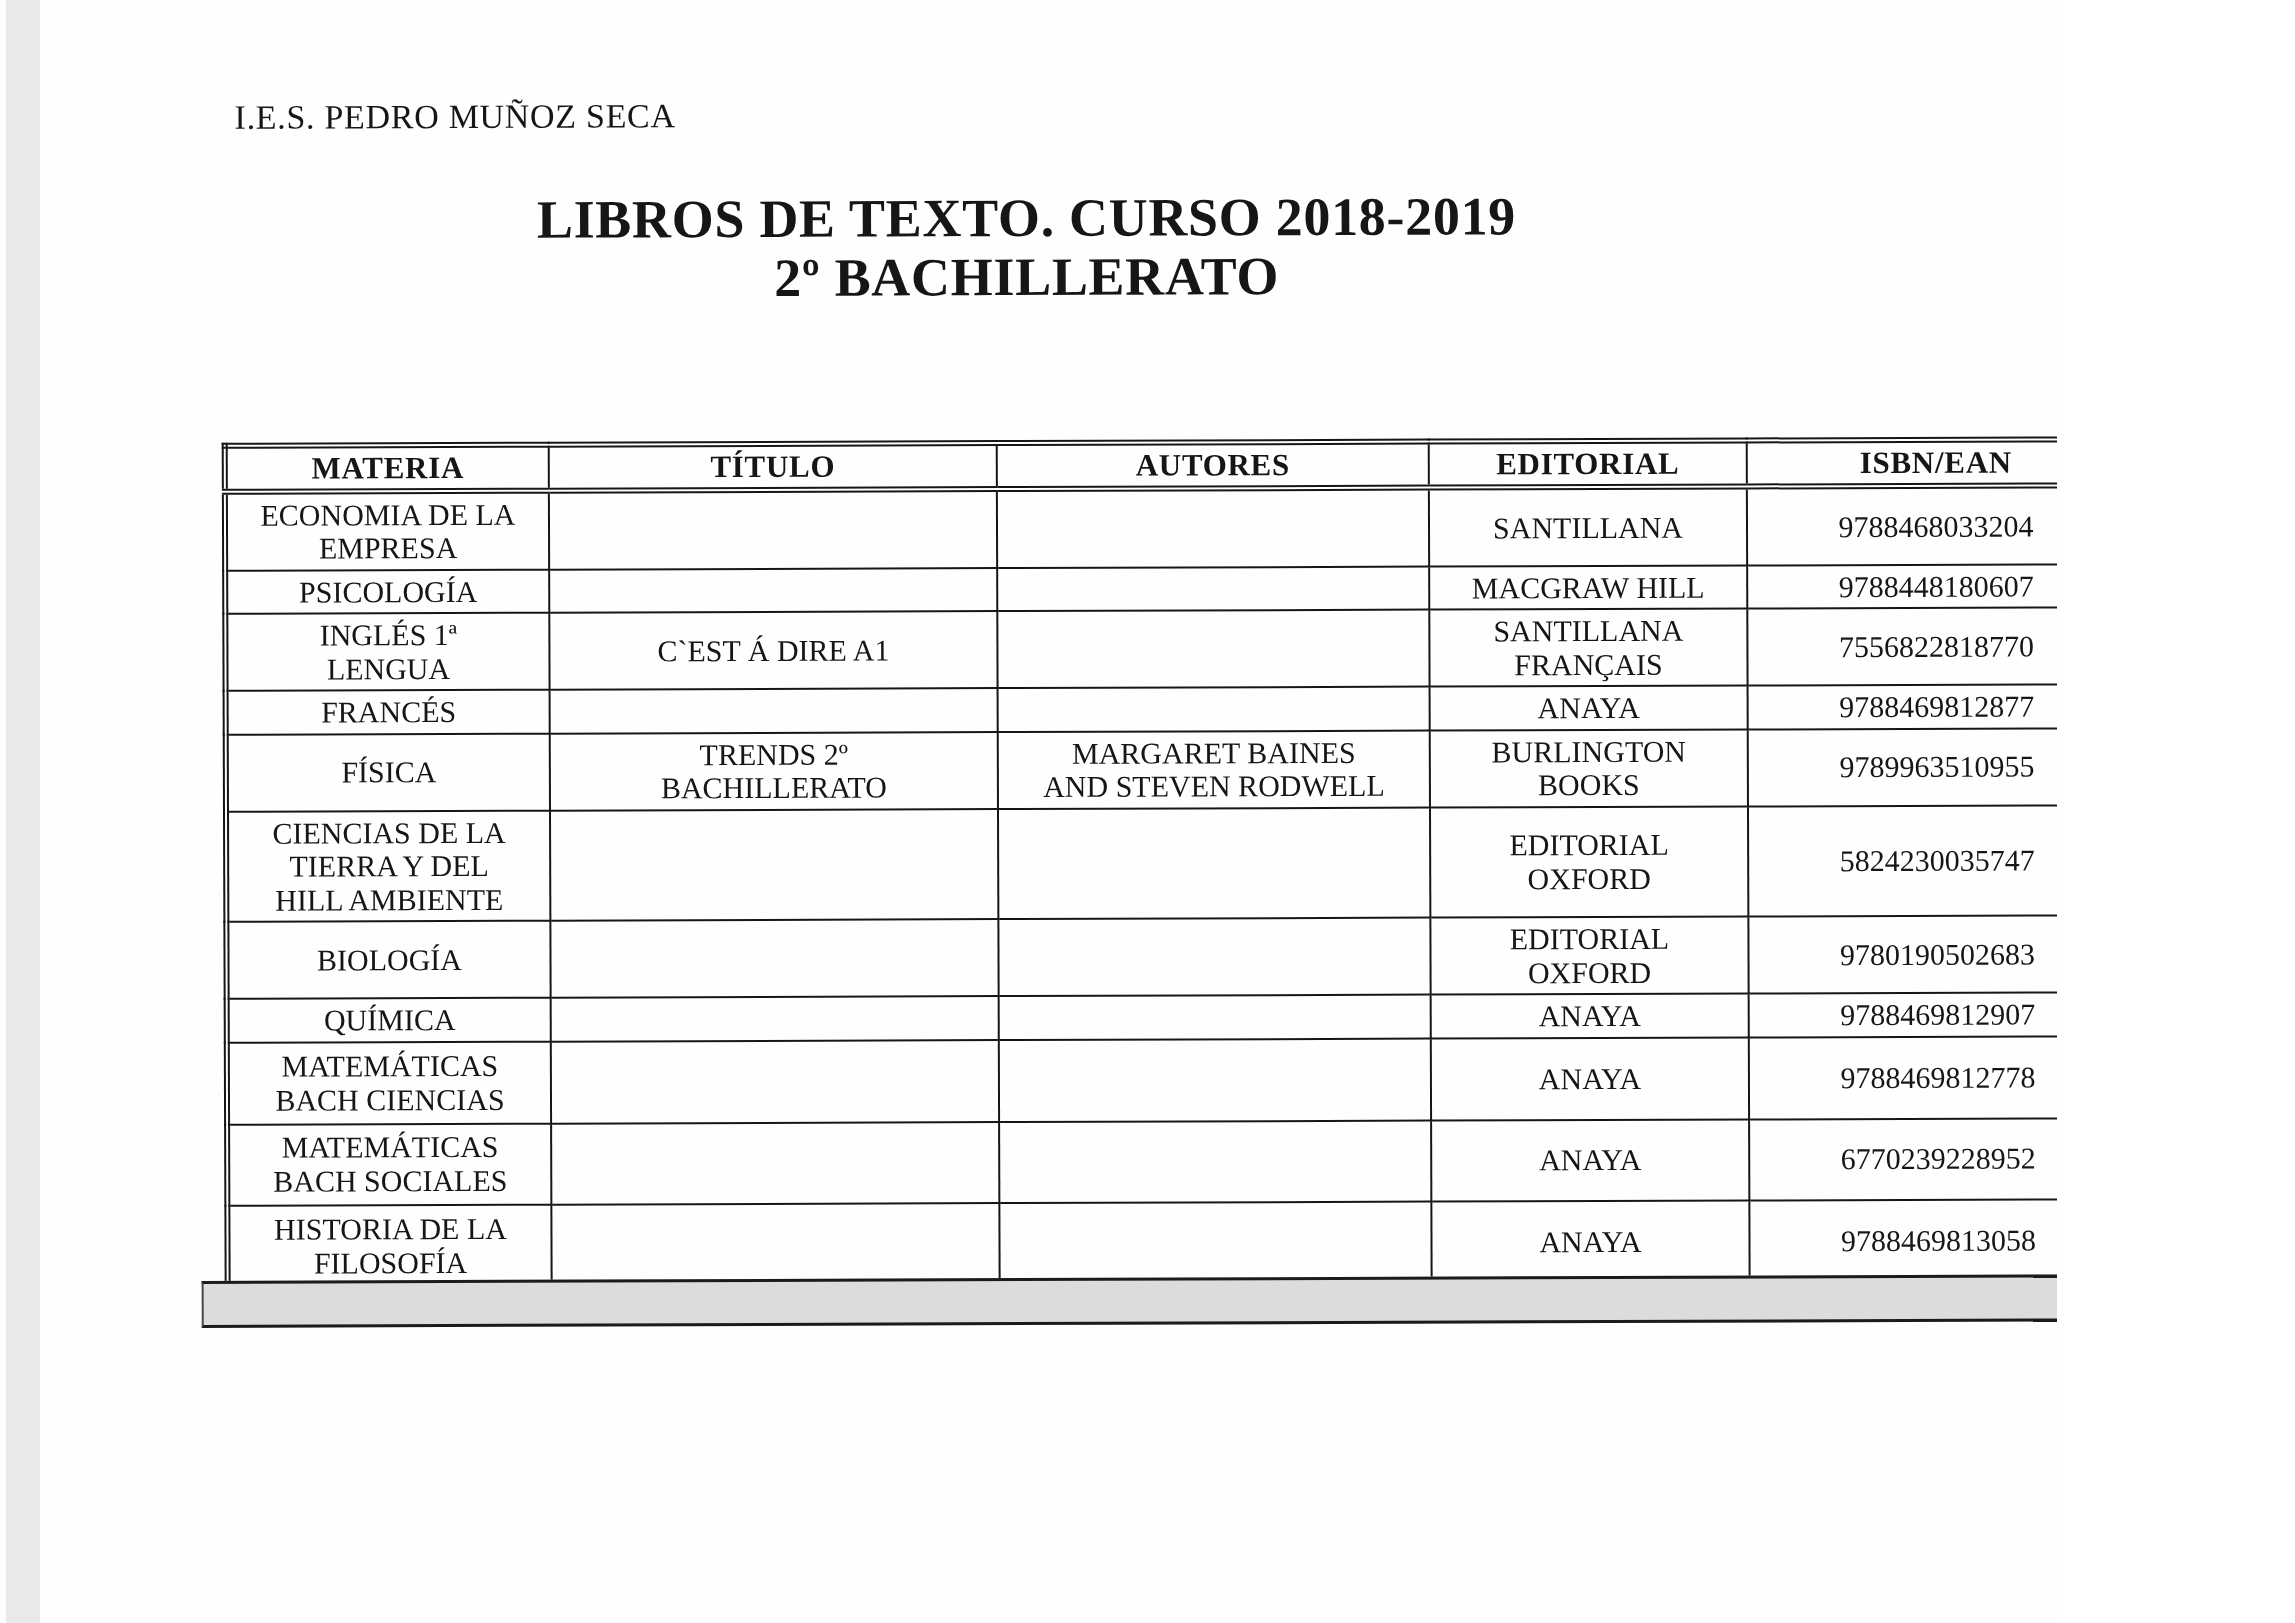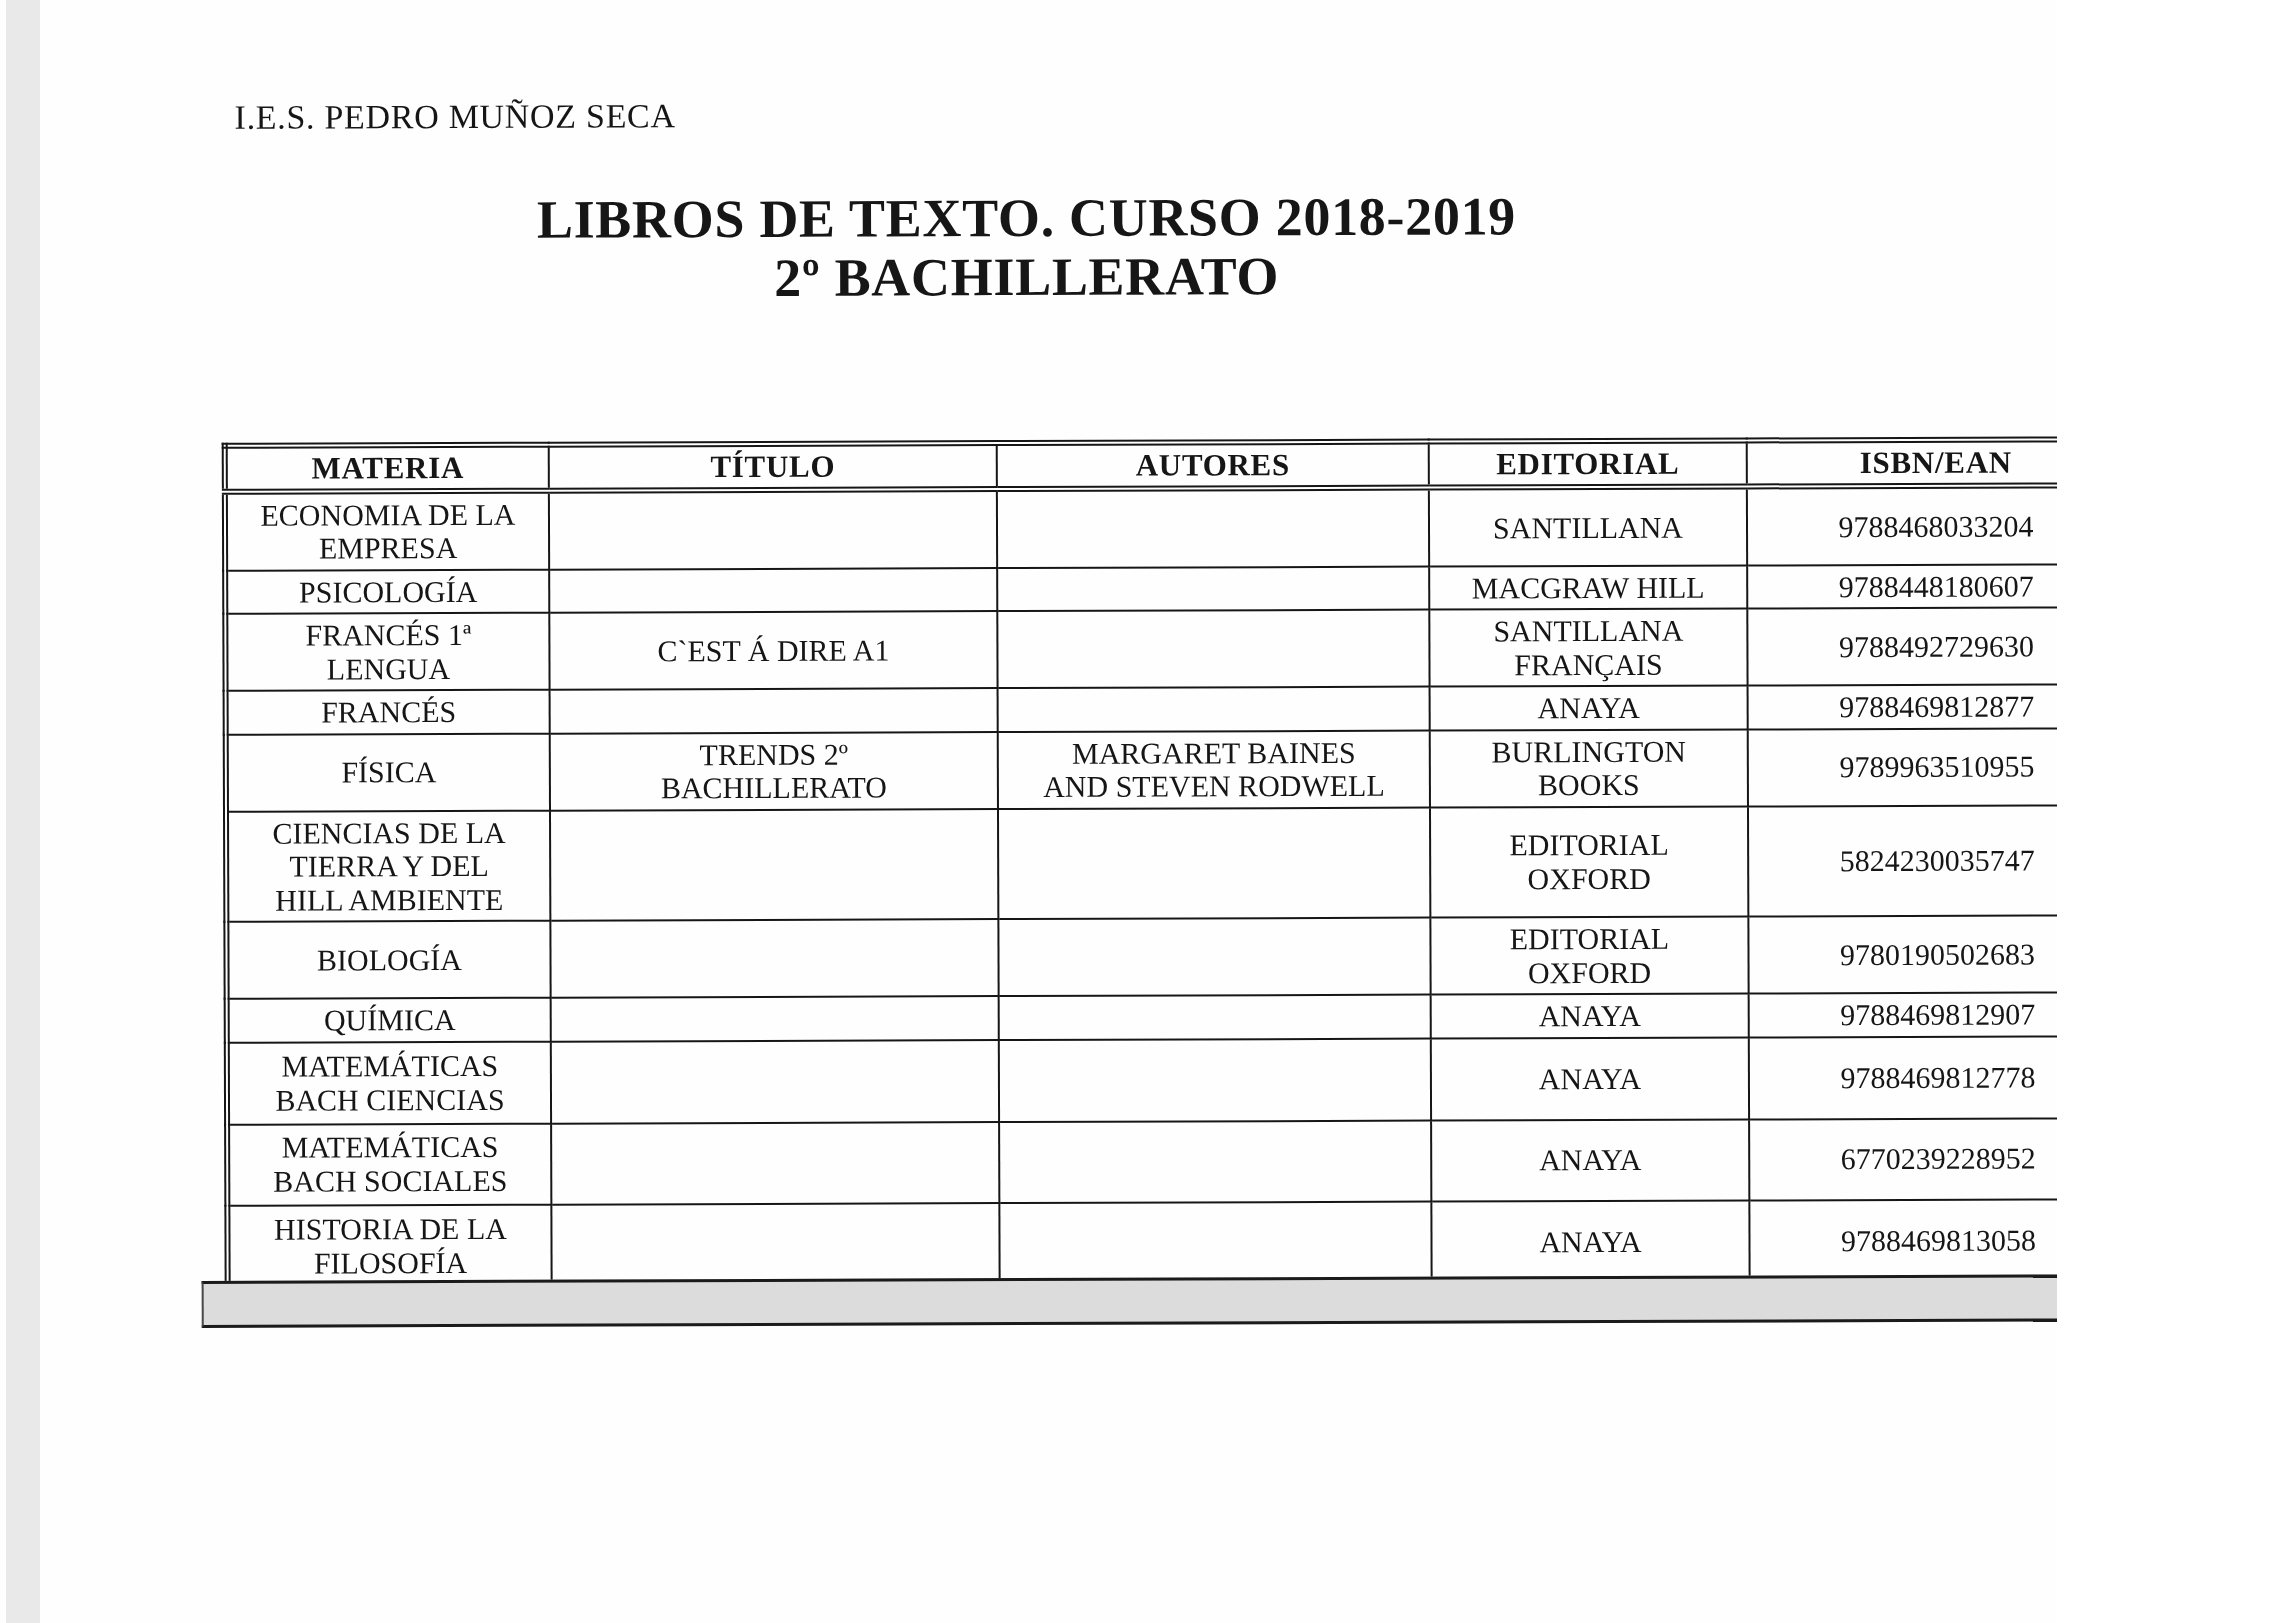--- a/index.html
+++ b/index.html
@@ -132,27 +132,27 @@
           <td><span>9788468033204</span></td>
         </tr>
         <tr class="h60">
           <td><span>PSICOLOGÍA</span></td>
           <td><span></span></td>
           <td><span></span></td>
           <td><span>MACGRAW HILL</span></td>
           <td><span>9788448180607</span></td>
         </tr>
         <tr class="h114">
-          <td><span>FRANCÉS 1ª
+          <td><span>INGLÉS 1ª
 LENGUA</span></td>
           <td><span>C`EST Á DIRE A1</span></td>
           <td><span></span></td>
           <td><span>SANTILLANA
 FRANÇAIS</span></td>
-          <td><span>9788492729630</span></td>
+          <td><span>7556822818770</span></td>
         </tr>
         <tr class="h60">
           <td><span>FRANCÉS</span></td>
           <td><span></span></td>
           <td><span></span></td>
           <td><span>ANAYA</span></td>
           <td><span>9788469812877</span></td>
         </tr>
         <tr class="h116">
           <td><span>FÍSICA</span></td>

